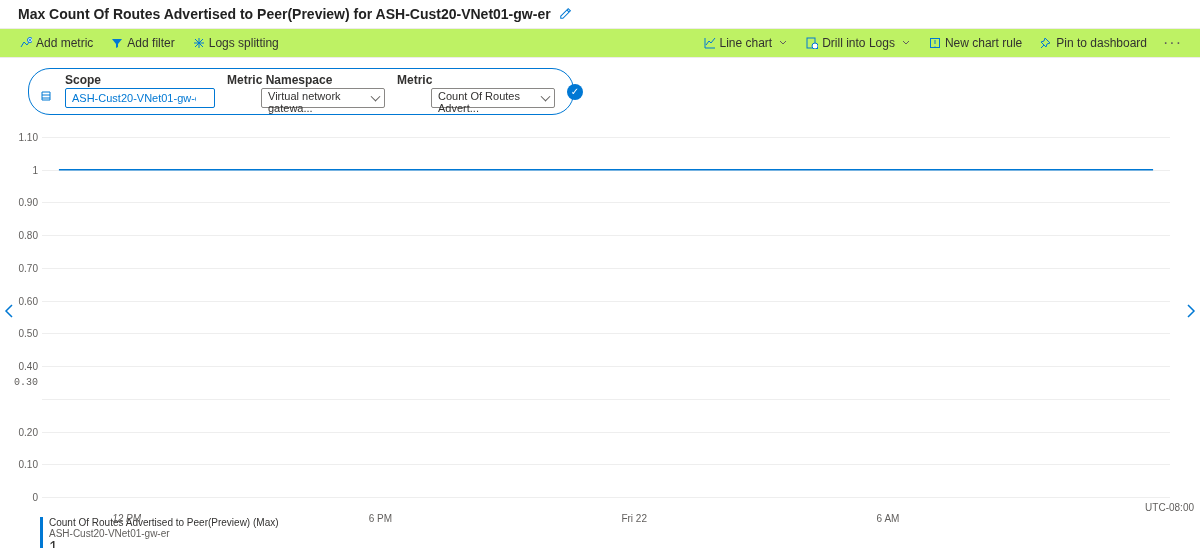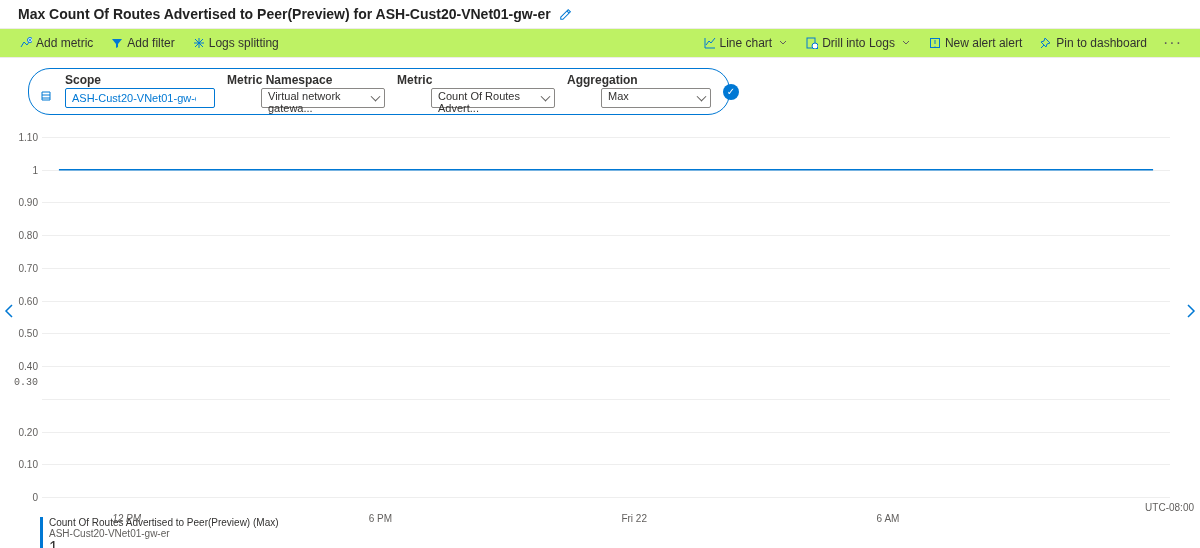--- a/index.html
+++ b/index.html
@@ -10,21 +10,21 @@
     background: #ffffff;
     width: 1200px;
     height: 548px;
     overflow: hidden;
     position: relative;
   }
 
   
   .title-row {
     display: flex;
-    align-items: center;
+    align-items: flex-start;
     padding: 6px 18px 6px 18px;
     gap: 8px;
   }
   .title-text {
     font-size: 14px;
     font-weight: 600;
     color: #222;
   }
   .edit-icon { color: #0078d4; cursor: pointer; }
   .edit-icon svg { display:block; }
@@ -246,21 +246,21 @@
           </svg>
         </span>
     </div>
     <div class="tb-btn">
       <span class="ico">
           <svg width="12" height="12">
             <rect x="1.5" y="1.5" width="9" height="9" fill="none" stroke="#0078d4"></rect>
             <path stroke="#0078d4" d="M6 3v4M6 9v.5"></path>
           </svg>
         </span>
-      <span>New alert alert</span>
+      <span>New chart rule</span>
     </div>
     <div class="tb-btn">
       <span class="ico">
           <svg width="12" height="12">
             <path stroke="#0078d4" fill="none" d="M5 1l5 5-3 1-1 3-5-5 3-1 1-3ZM4 8l-3 3"></path>
           </svg>
         </span>
       <span>Pin to dashboard</span>
     </div>
     <span class="ellipsis">···</span>
@@ -281,26 +281,20 @@
     <div class="pill-col">
       <span class="pill-label">Metric Namespace</span>
       <div class="sel-wrap">
           <div class="pill-select ns-select">Virtual network gatewa...</div>
         </div>
     </div>
     <div class="pill-col">
       <span class="pill-label">Metric</span>
       <div class="sel-wrap">
           <div class="pill-select metric-select">Count Of Routes Advert...</div>
-        </div>
-    </div>
-    <div class="pill-col">
-      <span class="pill-label">Aggregation</span>
-      <div class="sel-wrap">
-          <div class="pill-select agg-select">Max</div>
         </div>
     </div>
     <span class="check-badge">✓</span>
   </div>
 </div>
 
 <div class="side-arrow side-left">
   <svg width="10" height="14">
       <path stroke="#0078d4" fill="none" stroke-width="1.5" d="M8 1L2 7l6 6"></path>
     </svg>

